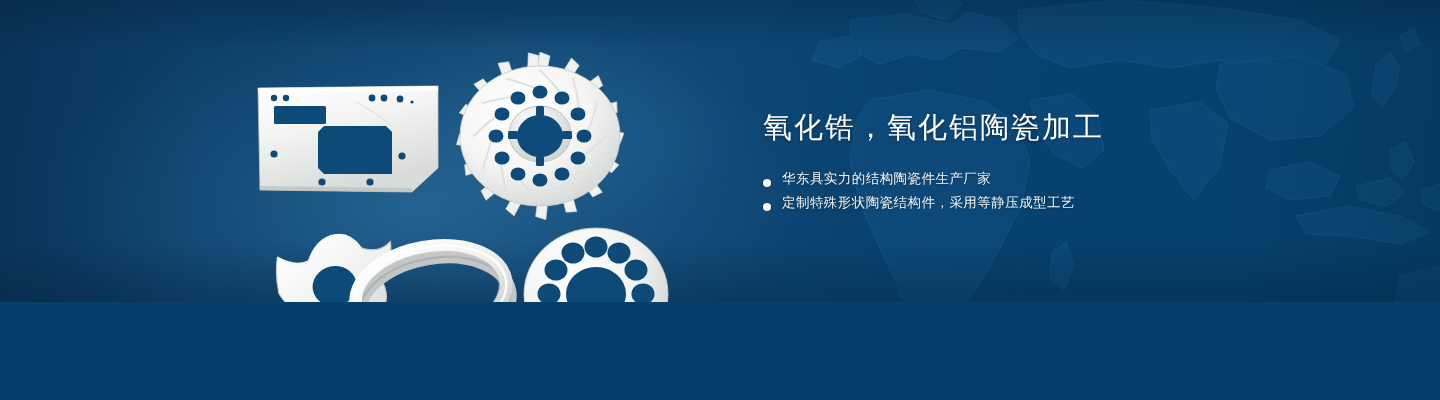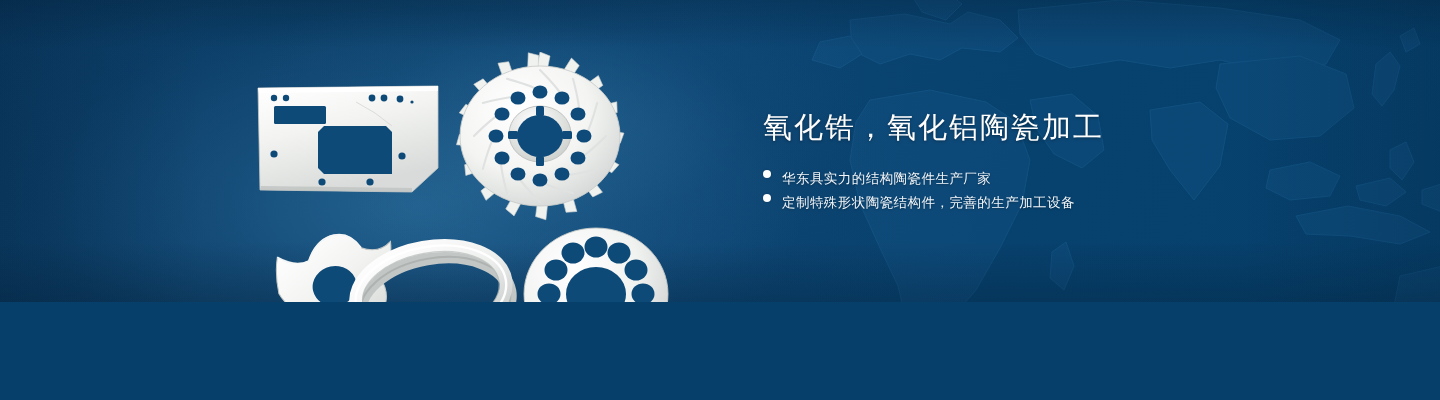--- a/index.html
+++ b/index.html
@@ -95,21 +95,21 @@
     white-space: nowrap;
     text-shadow: 0 1px 3px rgba(0,0,0,0.35);
   }
   .bullets {
     margin-top: 24px;
     list-style: none;
     padding: 0;
   }
   .bullet {
     display: flex;
-    align-items: flex-start;
+    align-items: flex-end;
     margin-bottom: 6.5px;
     height: 17px;
   }
   .dot {
     width: 8px;
     height: 8px;
     border-radius: 50%;
     background: #ffffff;
     flex: 0 0 8px;
     margin-right: 11px;
@@ -384,18 +384,18 @@
   <div class="content">
     <div class="title">氧化锆，氧化铝陶瓷加工</div>
 
     <ul class="bullets">
       <li class="bullet">
         <span class="dot"></span>
         <span class="bullet-text">华东具实力的结构陶瓷件生产厂家</span>
       </li>
       <li class="bullet">
         <span class="dot"></span>
-        <span class="bullet-text">定制特殊形状陶瓷结构件，完善的生产加工设备</span>
+        <span class="bullet-text">定制特殊形状陶瓷结构件，采用等静压成型工艺</span>
       </li>
     </ul>
   </div>
 
 </div>
 
 </body></html>

